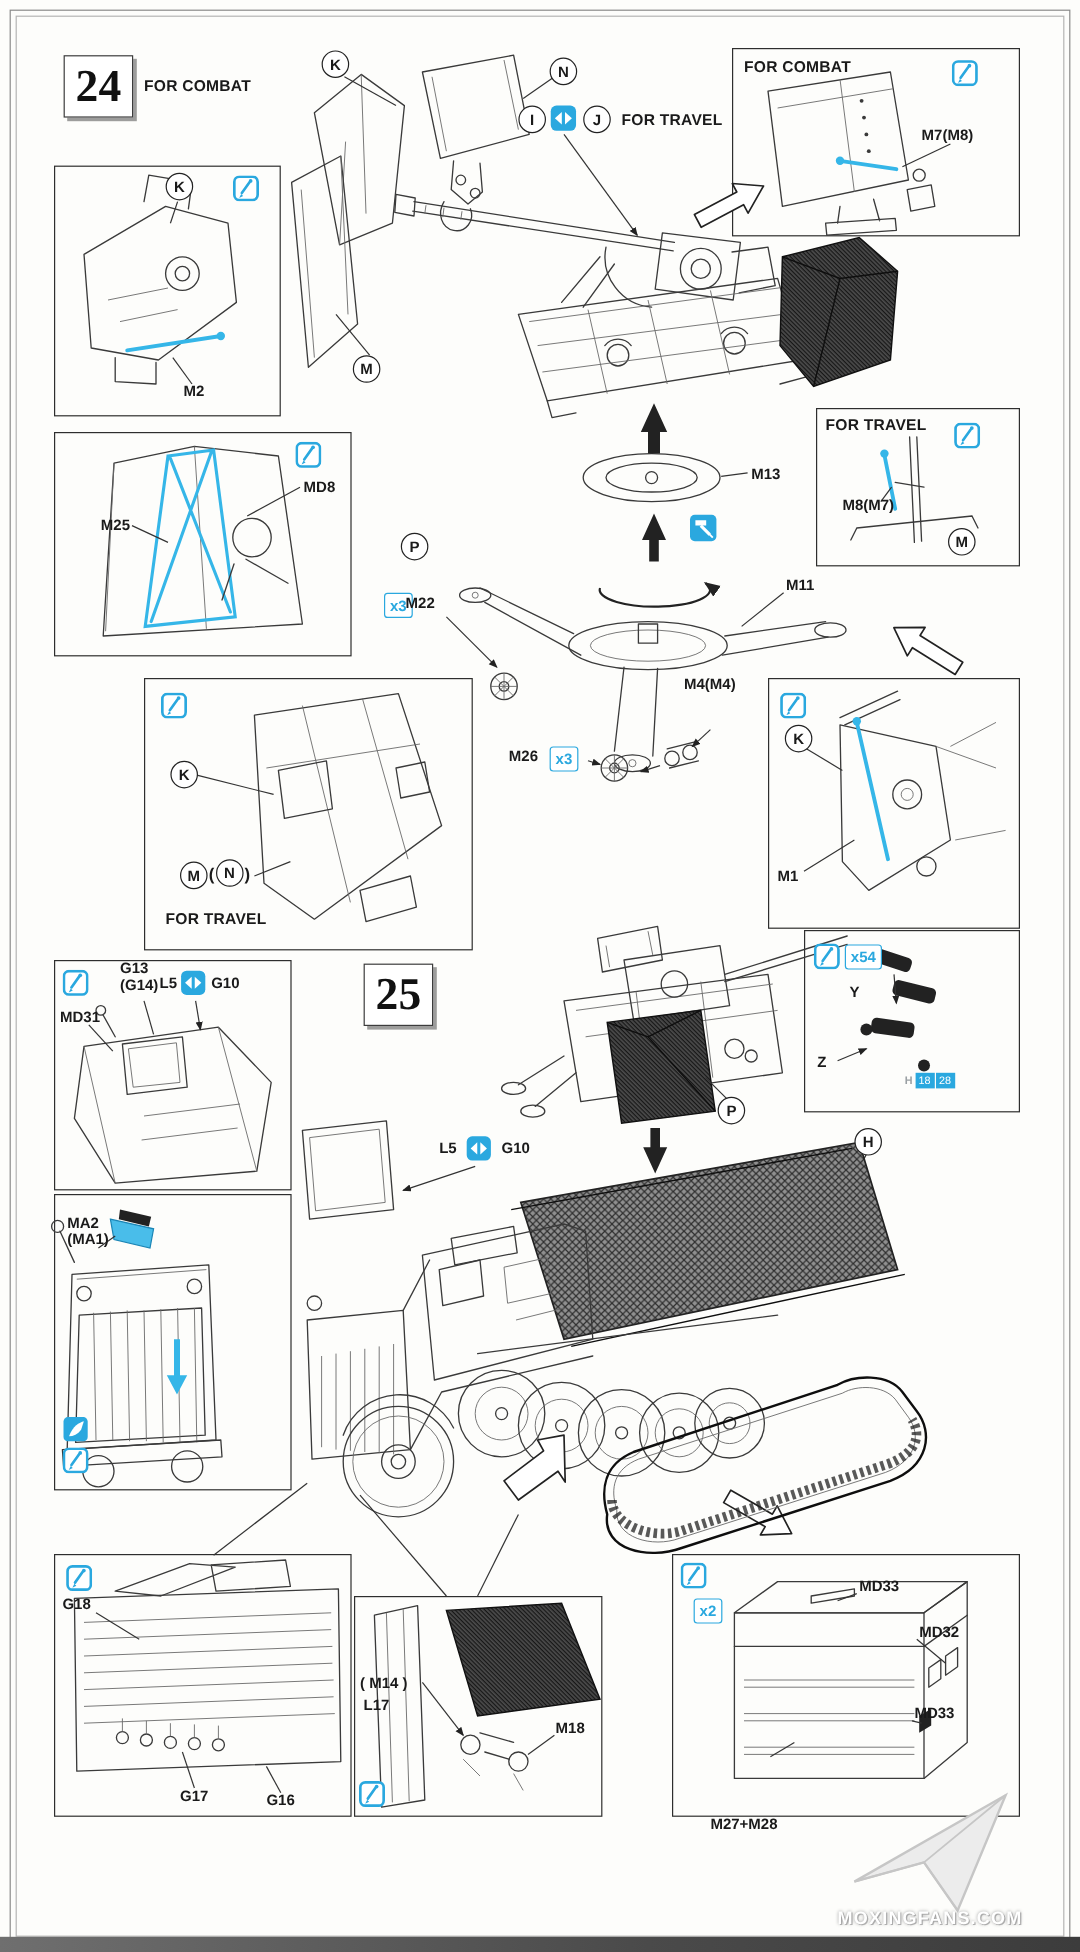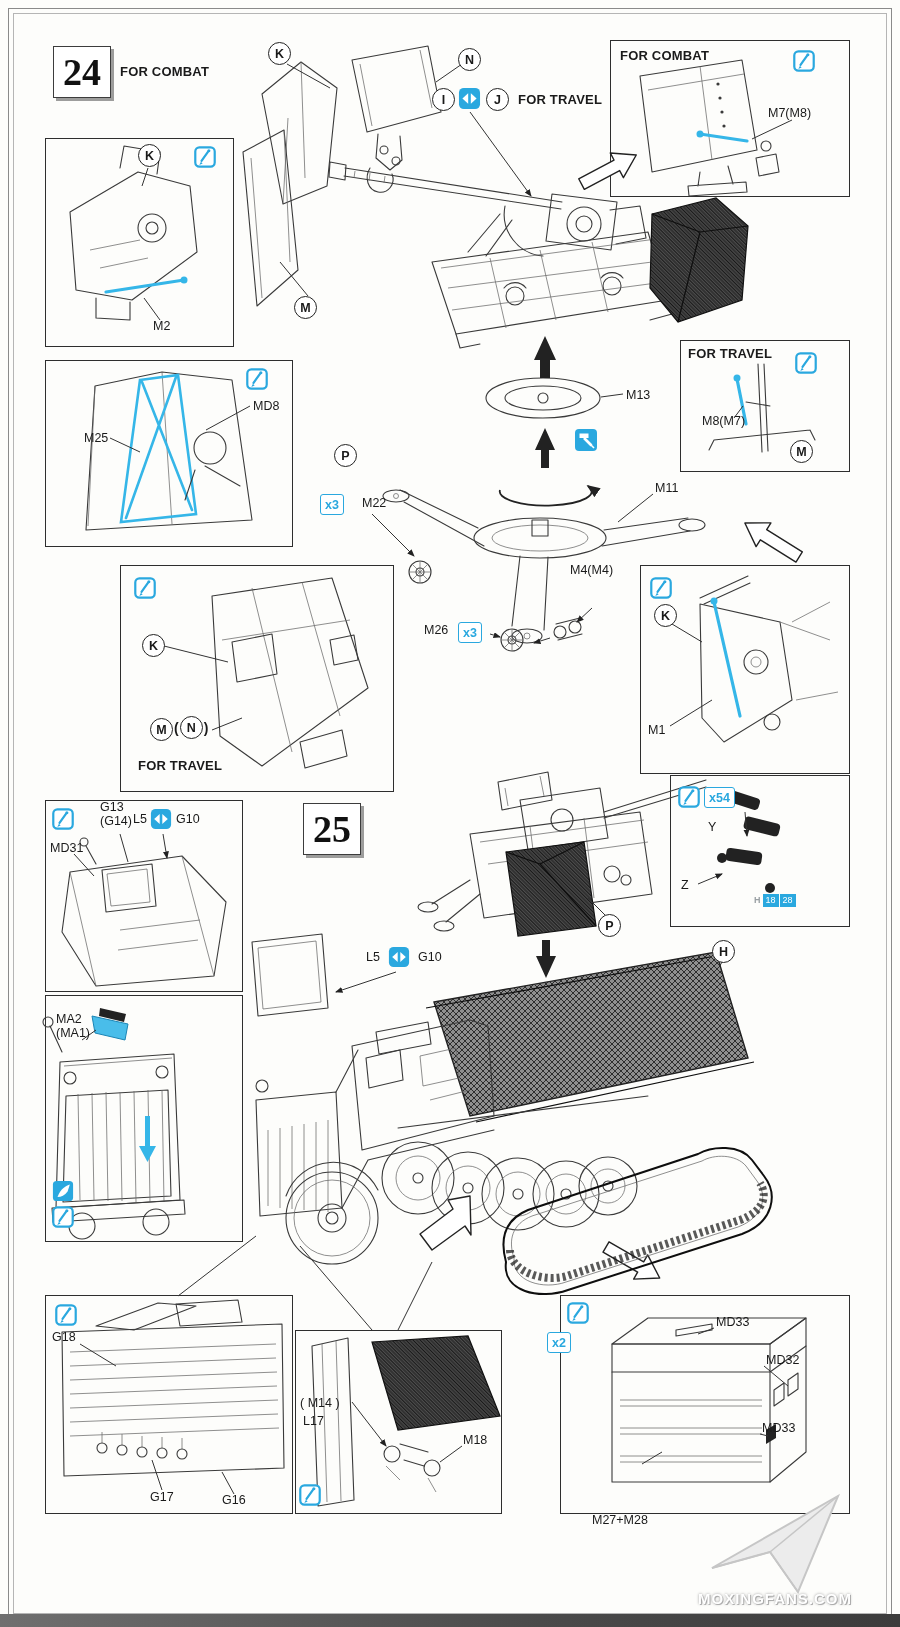--- a/index.html
+++ b/index.html
@@ -19,21 +19,21 @@
   .art .cyan{stroke:var(--cyan);fill:none;stroke-width:3.2;stroke-linecap:round;}
   .art .cyanf{fill:var(--cyan);stroke:none;}
   .art .blk{fill:#222;stroke:none;}
   .art .holl{fill:#fff;stroke:#222;stroke-width:1.4;stroke-linejoin:round;}
   .art .meshfill{fill:url(#meshD);stroke:#111;stroke-width:1.2;}
   .art .meshbed{fill:url(#meshM);stroke:#222;stroke-width:1.4;}
   .stepnum{position:absolute;width:56px;height:50px;background:#fff;border:1.5px solid #3c3c3c;
            box-shadow:3px 3px 0 rgba(40,40,40,.45);display:flex;align-items:center;justify-content:center;
            font-family:"Liberation Serif",serif;font-size:38px;font-weight:bold;color:#111;}
   .cap{position:absolute;font-weight:bold;font-size:13px;letter-spacing:.2px;white-space:nowrap;}
-  .lbl{position:absolute;font-size:12.5px;white-space:nowrap;}
+  .lbl{position:absolute;font-size:12.5px;white-space:nowrap;font-weight:bold;}
   .circ{position:absolute;width:21px;height:21px;border:1.4px solid #222;border-radius:50%;background:#fff;
         display:flex;align-items:center;justify-content:center;font-weight:bold;font-size:12.5px;}
   .paren-group{position:absolute;display:flex;align-items:center;gap:1px;font-weight:bold;font-size:14px;}
   .circ-inline{width:21px;height:21px;border:1.4px solid #222;border-radius:50%;background:#fff;
         display:flex;align-items:center;justify-content:center;font-weight:bold;font-size:12.5px;}
   .ic{position:absolute;}
   .qty{position:absolute;height:19px;padding:0 4px;border:1.6px solid var(--blue);border-radius:3px;background:#fff;
        color:var(--blue);font-weight:bold;font-size:12.5px;display:flex;align-items:center;}
   .refbox{position:absolute;display:flex;align-items:center;gap:1px;}
   .refbox .h{font-size:9px;color:#9aa0a4;margin-right:1px;font-weight:bold;}
@@ -420,21 +420,21 @@
   <div class="circ" style="left:486px;top:88px">J</div>
   <div class="cap" style="left:518px;top:92px">FOR TRAVEL</div>
   <div class="circ" style="left:294px;top:296px">M</div>
   <div class="circ" style="left:334px;top:444px">P</div>
   <svg class="ic" style="left:574px;top:428px" width="24" height="24">
       <use href="#sym-drill" width="24" height="24"></use>
     </svg>
 
   <div class="lbl" style="left:626px;top:388px">M13</div>
   <div class="qty" style="left:320px;top:494px">x3</div>
-  <div class="lbl" style="left:362px;top:496px">M22</div>
+  <div class="lbl" style="left:338px;top:496px">M22</div>
   <div class="lbl" style="left:655px;top:481px">M11</div>
   <div class="lbl" style="left:424px;top:623px">M26</div>
   <div class="qty" style="left:458px;top:622px">x3</div>
   <div class="lbl" style="left:570px;top:563px">M4(M4)</div>
 
   <div class="circ" style="left:138px;top:144px">K</div>
   <svg class="ic" style="left:194px;top:146px" width="22" height="22">
       <use href="#sym-pen" width="22" height="22"></use>
     </svg>
   <div class="lbl" style="left:153px;top:319px">M2</div>
@@ -527,21 +527,21 @@
   <div class="lbl" style="left:303px;top:1414px">L17</div>
   <div class="lbl" style="left:300px;top:1396px">( M14 )</div>
   <div class="lbl" style="left:463px;top:1433px">M18</div>
   <svg class="ic" style="left:299px;top:1484px" width="22" height="22">
       <use href="#sym-pen" width="22" height="22"></use>
     </svg>
 
   <svg class="ic" style="left:567px;top:1302px" width="22" height="22">
       <use href="#sym-pen" width="22" height="22"></use>
     </svg>
-  <div class="qty" style="left:547px;top:1332px">x2</div>
+  <div class="qty" style="left:578px;top:1332px">x2</div>
   <div class="lbl" style="left:716px;top:1315px">MD33</div>
   <div class="lbl" style="left:766px;top:1353px">MD32</div>
   <div class="lbl" style="left:762px;top:1421px">MD33</div>
   <div class="lbl" style="left:592px;top:1513px">M27+M28</div>
 
   <div class="wmtext" style="left:698px;top:1590px">MOXINGFANS.COM</div>
   <div class="bottombar"></div>
 </div>
 
 </body></html>

